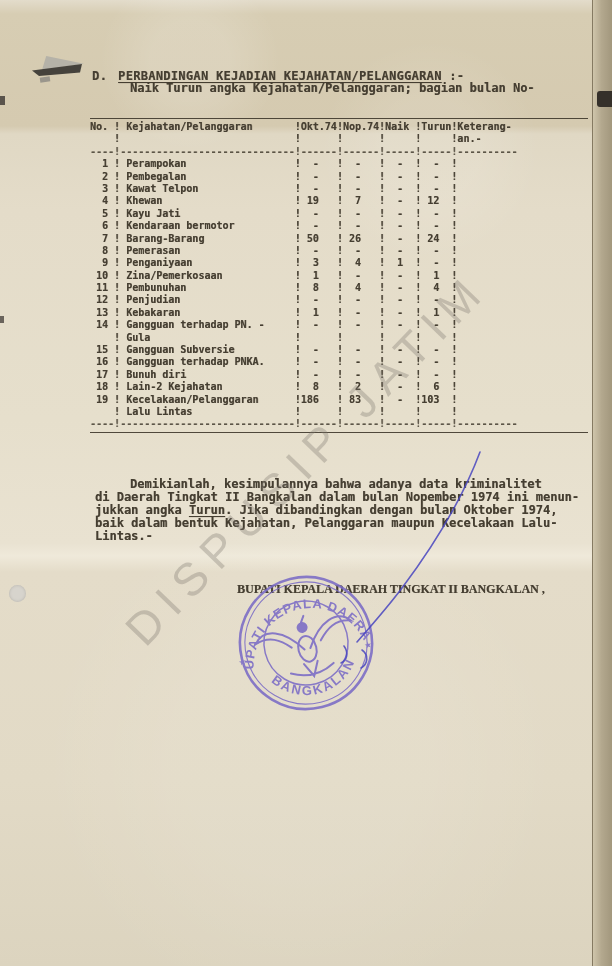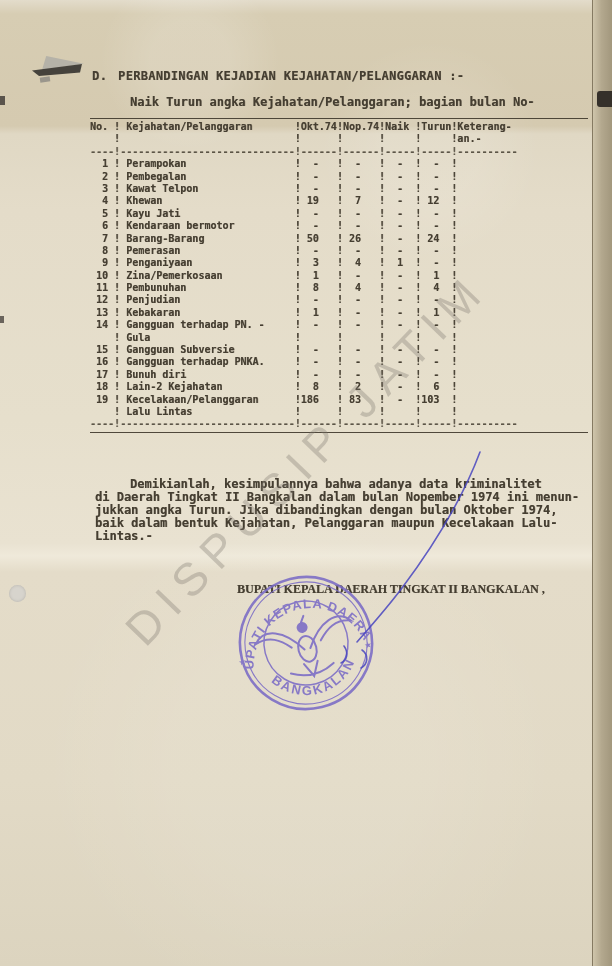--- a/index.html
+++ b/index.html
@@ -13,21 +13,21 @@
       linear-gradient(180deg,
         #e3dccb 0px,#d7cdb3 14px,#d5cab0 126px,
         #e0d8c4 134px,#e4dcc9 210px,#e6dfcc 420px,
         #e9e2d1 543px,#efe9da 556px,#e4dcc9 572px,
         #e2dac6 780px,#dcd4bf 966px);
     color:#453e31;
   }
   .ink{color:#453e31;text-shadow:0.4px 0.2px 0.6px rgba(69,62,49,.55);font-weight:bold;}
   .abs{position:absolute;}
   .body-txt{font-size:12px;line-height:13px;white-space:pre;}
-  .u{text-underline-offset:2px;text-decoration-thickness:1.3px;}
+  .u{text-decoration:underline;text-underline-offset:2px;text-decoration-thickness:1.3px;}
 
   
   .edge-right{position:absolute;right:0;top:0;width:19px;height:966px;
     background:linear-gradient(90deg,#cfc5ab 0,#b3a88e 45%,#a2977d 100%);
     border-left:1.5px solid #857a62;}
   .edge-tab{position:absolute;right:0;top:91px;width:15px;height:16px;background:#35302a;border-radius:3px 0 0 3px;}
   .edge-mark1{position:absolute;left:0;top:96px;width:5px;height:9px;background:#5a544c;}
   .edge-mark2{position:absolute;left:0;top:316px;width:4px;height:7px;background:#6a645c;}
   .hole{position:absolute;left:9px;top:585px;width:17px;height:17px;border-radius:50%;
     background:#d7d4cd;box-shadow:inset 0 0 3px #b5b2ab;}
@@ -76,21 +76,21 @@
   <div class="arrow-shadow"></div>
   <div class="arrow-dark"></div>
   <div class="arrow-foot"></div>
 
   <div class="watermark">DISPUSIP JATIM</div>
 
   <div class="abs sec-head ink z2" style="left:62px;top:57px;">
     <span class="sec-label">D.</span><span class="u">PERBANDINGAN KEJADIAN KEJAHATAN/PELANGGARAN</span><span> :-</span>
   </div>
 
-  <div class="abs body-txt ink z2" style="left:130px;top:96px;">Naik Turun angka Kejahatan/Pelanggaran; bagian bulan No-</div>
+  <div class="abs body-txt ink z2" style="left:130px;top:82px;">Naik Turun angka Kejahatan/Pelanggaran; bagian bulan No-</div>
 
   <div class="ttable ink">
     <div class="hline"></div>
     <div id="tbody">
         <div class="trow"><span class="tc">No. </span><span class="tsep">!</span><span class="tc"> Kejahatan/Pelanggaran       </span><span class="tsep">!</span><span class="tc">Okt.74</span><span class="tsep">!</span><span class="tc">Nop.74</span><span class="tsep">!</span><span class="tc">Naik </span><span class="tsep">!</span><span class="tc">Turun</span><span class="tsep">!</span><span class="tc">Keterang- </span></div>
         <div class="trow"><span class="tc">    </span><span class="tsep">!</span><span class="tc">                             </span><span class="tsep">!</span><span class="tc">      </span><span class="tsep">!</span><span class="tc">      </span><span class="tsep">!</span><span class="tc">     </span><span class="tsep">!</span><span class="tc">     </span><span class="tsep">!</span><span class="tc">an.-      </span></div>
         <div class="trow dashrow"><span class="tc">----</span><span class="tsep">!</span><span class="tc">-----------------------------</span><span class="tsep">!</span><span class="tc">------</span><span class="tsep">!</span><span class="tc">------</span><span class="tsep">!</span><span class="tc">-----</span><span class="tsep">!</span><span class="tc">-----</span><span class="tsep">!</span><span class="tc">----------</span></div>
         <div class="trow"><span class="tc">  1 </span><span class="tsep">!</span><span class="tc"> Perampokan                  </span><span class="tsep">!</span><span class="tc">  -   </span><span class="tsep">!</span><span class="tc">  -   </span><span class="tsep">!</span><span class="tc">  -  </span><span class="tsep">!</span><span class="tc">  -  </span><span class="tsep">!</span><span class="tc">          </span></div>
         <div class="trow"><span class="tc">  2 </span><span class="tsep">!</span><span class="tc"> Pembegalan                  </span><span class="tsep">!</span><span class="tc">  -   </span><span class="tsep">!</span><span class="tc">  -   </span><span class="tsep">!</span><span class="tc">  -  </span><span class="tsep">!</span><span class="tc">  -  </span><span class="tsep">!</span><span class="tc">          </span></div>
         <div class="trow"><span class="tc">  3 </span><span class="tsep">!</span><span class="tc"> Kawat Telpon                </span><span class="tsep">!</span><span class="tc">  -   </span><span class="tsep">!</span><span class="tc">  -   </span><span class="tsep">!</span><span class="tc">  -  </span><span class="tsep">!</span><span class="tc">  -  </span><span class="tsep">!</span><span class="tc">          </span></div>

